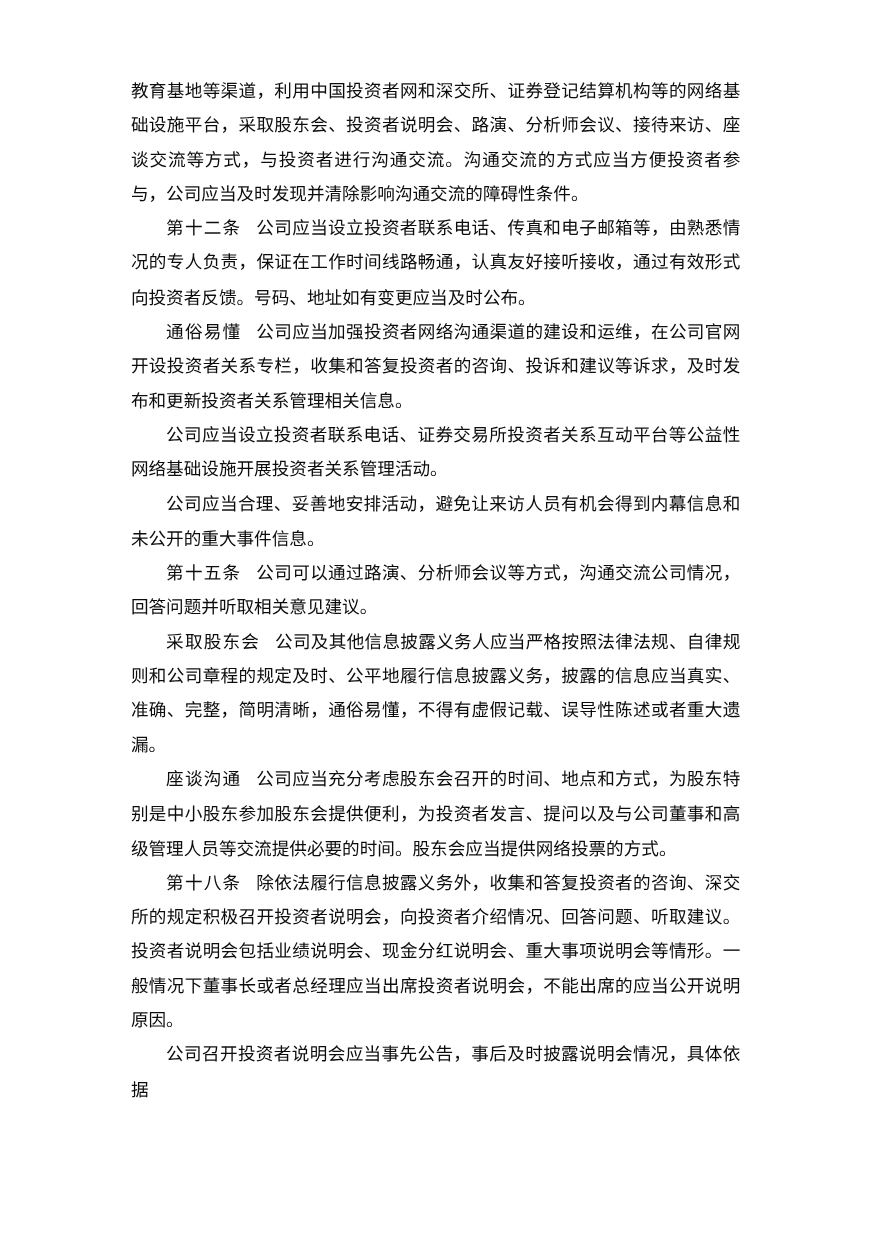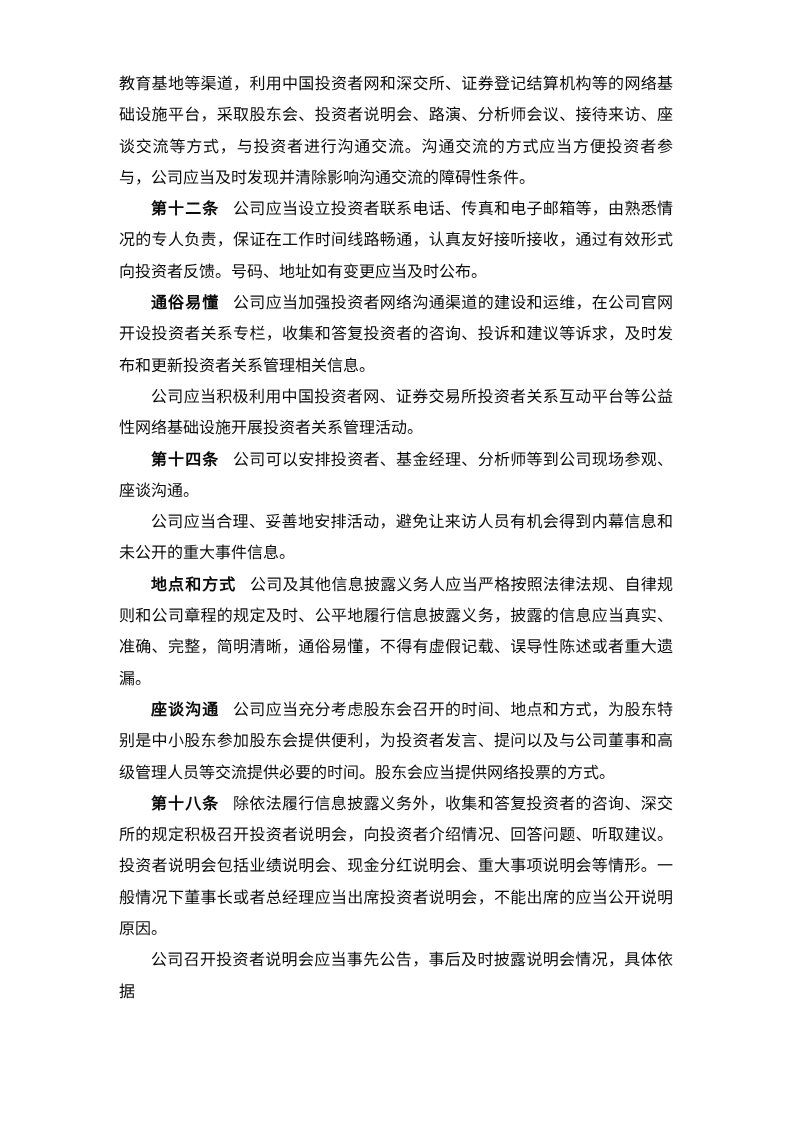--- a/index.html
+++ b/index.html
@@ -29,34 +29,34 @@
     text-align: justify;
   }
   .para {
     margin: 0;
     padding: 0;
   }
   .para.indent {
     text-indent: 2em;
   }
   .article-label {
-    font-weight: bold;
+    font-weight: normal;
     margin-right: 0.85em;
     letter-spacing: 0.05em;
   }
 </style>
 </head>
 <body>
 
 <div class="page">
   <main class="doc-body" id="doc-body">
       <p class="para"><span>教育基地等渠道，利用中国投资者网和深交所、证券登记结算机构等的网络基础设施平台，采取股东会、投资者说明会、路演、分析师会议、接待来访、座谈交流等方式，与投资者进行沟通交流。沟通交流的方式应当方便投资者参与，公司应当及时发现并清除影响沟通交流的障碍性条件。</span></p>
       <p class="para indent"><span class="article-label">第十二条</span><span>公司应当设立投资者联系电话、传真和电子邮箱等，由熟悉情况的专人负责，保证在工作时间线路畅通，认真友好接听接收，通过有效形式向投资者反馈。号码、地址如有变更应当及时公布。</span></p>
       <p class="para indent"><span class="article-label">通俗易懂</span><span>公司应当加强投资者网络沟通渠道的建设和运维，在公司官网开设投资者关系专栏，收集和答复投资者的咨询、投诉和建议等诉求，及时发布和更新投资者关系管理相关信息。</span></p>
-      <p class="para indent"><span>公司应当积极利用中国投资者网、证券交易所投资者关系互动平台等公益性网络基础设施开展投资者关系管理活动。</span></p>
-      <p class="para indent"><span class="article-label">第十四条</span><span>公司可以安排投资者、基金经理、分析师等到公司现场参观、座谈沟通。</span></p>
+      <p class="para indent"><span>公司应当设立投资者联系电话、证券交易所投资者关系互动平台等公益性网络基础设施开展投资者关系管理活动。</span></p>
       <p class="para indent"><span>公司应当合理、妥善地安排活动，避免让来访人员有机会得到内幕信息和未公开的重大事件信息。</span></p>
-      <p class="para indent"><span class="article-label">地点和方式</span><span>公司及其他信息披露义务人应当严格按照法律法规、自律规则和公司章程的规定及时、公平地履行信息披露义务，披露的信息应当真实、准确、完整，简明清晰，通俗易懂，不得有虚假记载、误导性陈述或者重大遗漏。</span></p>
+      <p class="para indent"><span class="article-label">第十五条</span><span>公司可以通过路演、分析师会议等方式，沟通交流公司情况，回答问题并听取相关意见建议。</span></p>
+      <p class="para indent"><span class="article-label">采取股东会</span><span>公司及其他信息披露义务人应当严格按照法律法规、自律规则和公司章程的规定及时、公平地履行信息披露义务，披露的信息应当真实、准确、完整，简明清晰，通俗易懂，不得有虚假记载、误导性陈述或者重大遗漏。</span></p>
       <p class="para indent"><span class="article-label">座谈沟通</span><span>公司应当充分考虑股东会召开的时间、地点和方式，为股东特别是中小股东参加股东会提供便利，为投资者发言、提问以及与公司董事和高级管理人员等交流提供必要的时间。股东会应当提供网络投票的方式。</span></p>
       <p class="para indent"><span class="article-label">第十八条</span><span>除依法履行信息披露义务外，收集和答复投资者的咨询、深交所的规定积极召开投资者说明会，向投资者介绍情况、回答问题、听取建议。投资者说明会包括业绩说明会、现金分红说明会、重大事项说明会等情形。一般情况下董事长或者总经理应当出席投资者说明会，不能出席的应当公开说明原因。</span></p>
       <p class="para indent"><span>公司召开投资者说明会应当事先公告，事后及时披露说明会情况，具体依据</span></p>
     </main>
 </div>
 
 </body></html>

